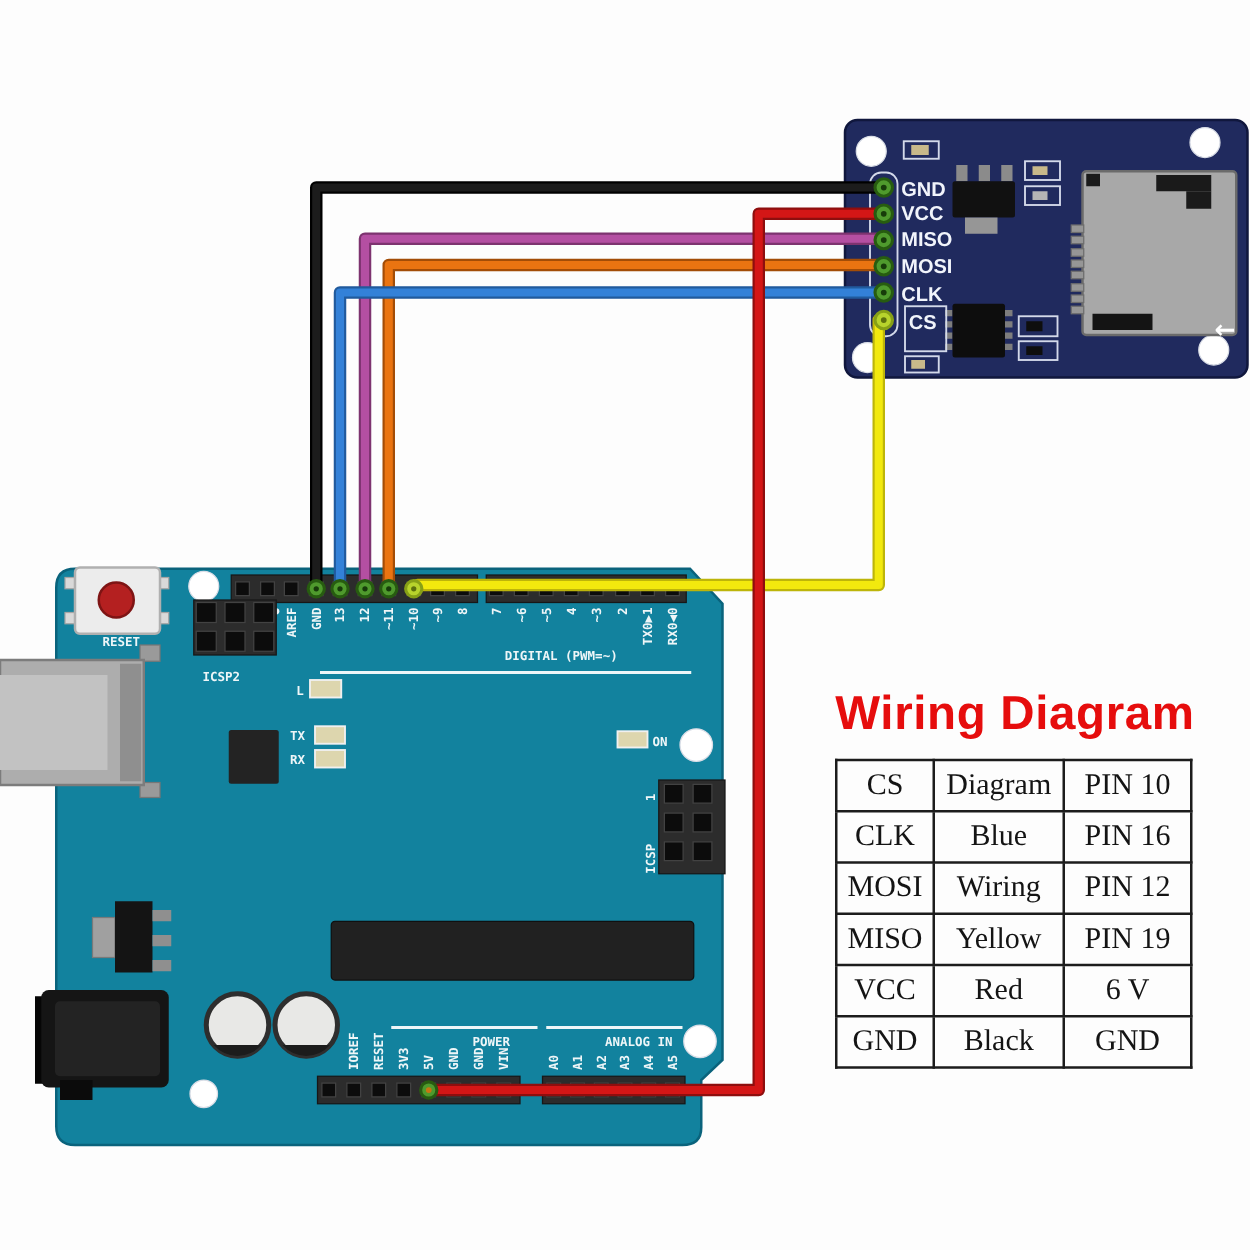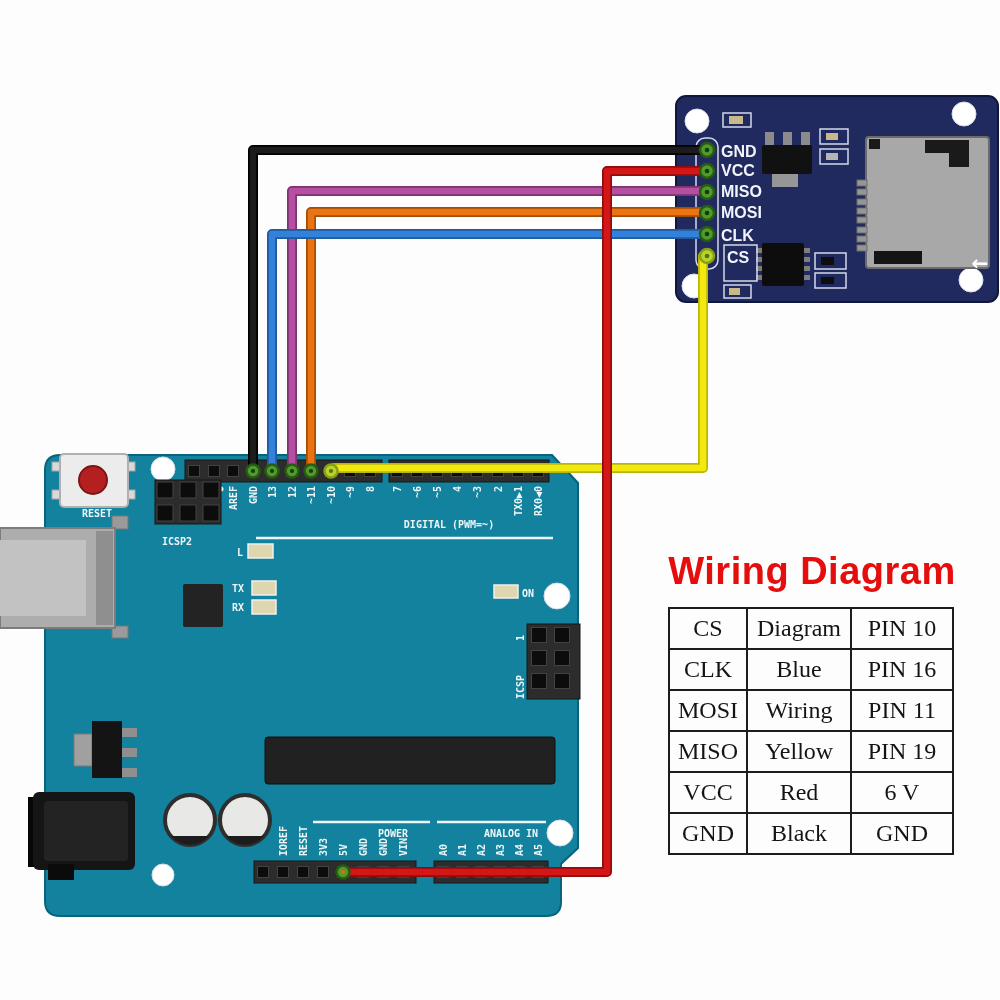--- a/index.html
+++ b/index.html
@@ -346,21 +346,21 @@
       <td class="c2">PIN 10</td>
     </tr>
     <tr>
       <td class="c0">CLK</td>
       <td class="c1">Blue</td>
       <td class="c2">PIN 16</td>
     </tr>
     <tr>
       <td class="c0">MOSI</td>
       <td class="c1">Wiring</td>
-      <td class="c2">PIN 11</td>
+      <td class="c2">PIN 12</td>
     </tr>
     <tr>
       <td class="c0">MISO</td>
       <td class="c1">Yellow</td>
       <td class="c2">PIN 19</td>
     </tr>
     <tr>
       <td class="c0">VCC</td>
       <td class="c1">Red</td>
       <td class="c2">6 V</td>

